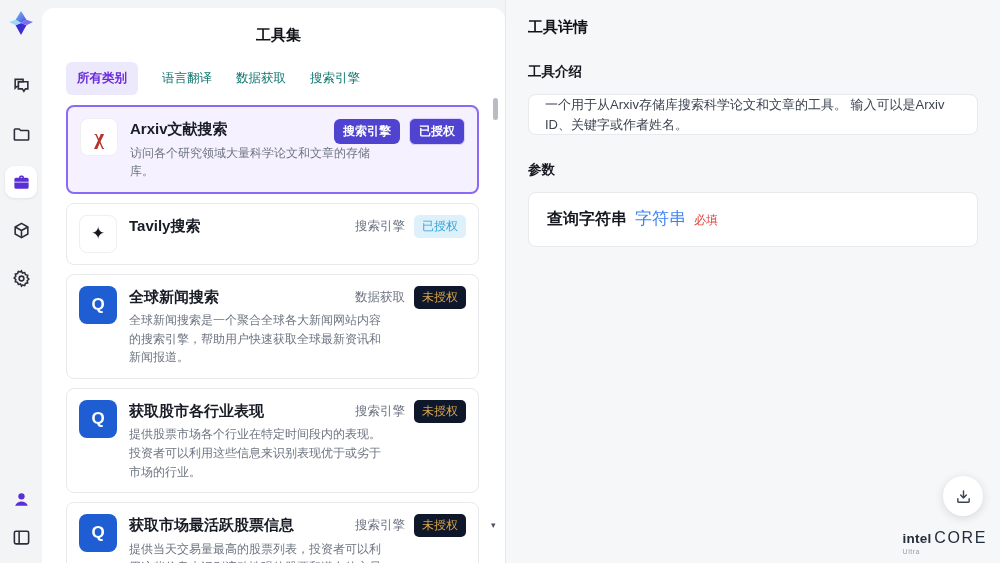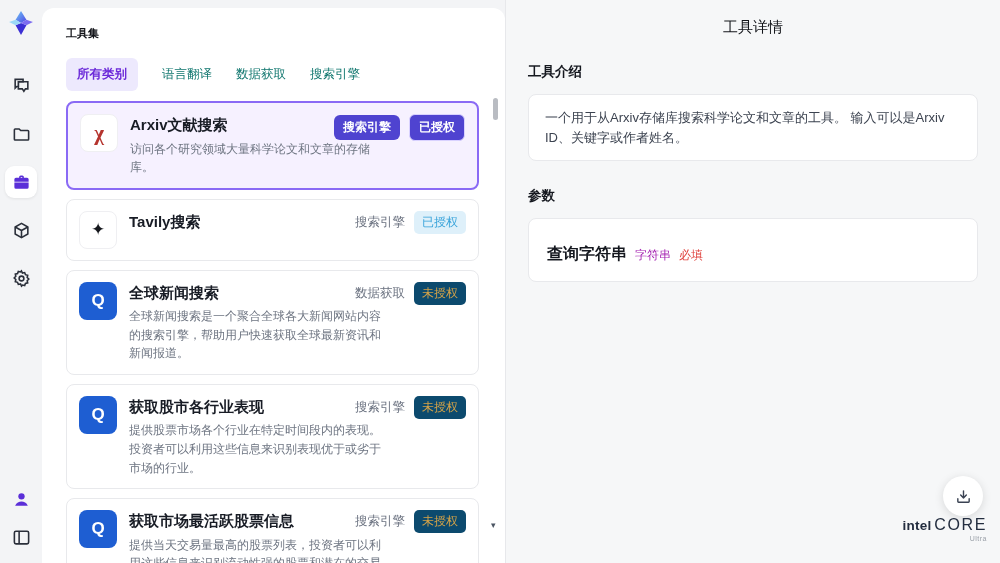--- a/index.html
+++ b/index.html
@@ -17,21 +17,21 @@
     align-items:center; justify-content:center; color:#2a2f3a; cursor:pointer; }
   .rail-item svg { width:19px; height:19px; }
   .rail-item.active { background:#ffffff; color:#5a2fd8; box-shadow:0 1px 3px rgba(0,0,0,.08); }
   .rail-bottom { margin-top:auto; display:flex; flex-direction:column; gap:10px; align-items:center; }
   .rail-bottom .rail-item { width:28px; height:28px; }
   .person { color:#5b2fd8; }
   
   .sheet { position:absolute; left:42px; top:8px; width:463px; height:555px;
     background:#ffffff; border-radius:12px 12px 0 0; }
   .sheet-inner { padding:18px 14px 0 24px; height:100%; position:relative; }
-  .panel-title { font-size:11px; font-weight:700; color:#111318; }
+  .panel-title { font-size:15px; font-weight:700; color:#111318;text-align:center; }
   .tabs { margin-top:17px; display:flex; align-items:center; gap:24px; font-size:12.5px; }
   .tab { color:#0f766e; cursor:pointer; padding:6px 0; white-space:nowrap; }
   .tab.active { background:#ede9fd; color:#6c2bd9; padding:8px 11px; border-radius:6px; font-weight:700; }
   .list { margin-top:10px; display:flex; flex-direction:column; gap:9px;
     padding-right:12px; height:462px; overflow:hidden; }
   .card { position:relative; background:#fff; border:1px solid #e8e9ec; border-radius:8px;
     padding:11px 12px; display:flex; gap:12px; cursor:pointer; flex:none; }
   .card.selected { background:#f6f1ff; border:2px solid #8a6af5; }
   .card-icon { width:38px; height:38px; border-radius:8px; flex:none; display:flex;
     align-items:center; justify-content:center; font-weight:700; }
@@ -39,44 +39,44 @@
   .icon-tavily { background:#fff; border:1px solid #efeff2; color:#15171c; font-size:17px; }
   .icon-blue { background:#1e5ed2; color:#fff; font-size:17px; }
   .card-body { min-width:0; }
   .card-title { font-size:15px; font-weight:700; color:#181c25; line-height:1.3; padding-top:1px; }
   .card-desc { margin-top:5px; font-size:12px; color:#6e7582; line-height:1.55; max-width:256px; }
   .card-badges { position:absolute; top:11px; right:12px; display:flex; gap:9px; align-items:center; }
   .b-solid { background:#4f43d0; color:#fff; font-size:12px; font-weight:600; padding:4px 9px; border-radius:6px; white-space:nowrap; }
   .b-solid.ring { border:1px solid #d9d2ff; }
   .b-plain { color:#6b7280; font-size:12.5px; white-space:nowrap; }
   .b-blue { background:#def0fa; color:#38a3da; font-size:12px; padding:3px 8px; border-radius:5px; white-space:nowrap; }
-  .b-yellow { background:#0c4a6e; color:#d5a348; font-size:12px; padding:3px 8px; border-radius:5px; white-space:nowrap; }
+  .b-yellow { background:#0f172a; color:#d5a348; font-size:12px; padding:3px 8px; border-radius:5px; white-space:nowrap; }
   
   .scrollbar { position:absolute; top:88px; right:5px; width:8px; height:452px; }
   .scroll-thumb { position:absolute; top:2px; left:1px; width:5px; height:22px; border-radius:3px; background:#b9bcc2; }
   .scroll-arrow { position:absolute; bottom:18px; left:-1px; font-size:9px; color:#4b5563; }
   
   .right { position:absolute; left:505px; top:0; width:495px; height:563px;
     background:#f6f7f8; border-left:1px solid #e7e8eb; padding:18px 22px 0; }
-  .right-title { font-size:15px; font-weight:400; color:#111318;text-align:center; }
+  .right-title { font-size:15px; font-weight:700; color:#111318; }
   .sect-heading { font-size:13.5px; font-weight:700; color:#15181f; margin-top:26px; }
   .white-box { margin-top:13px; background:#fff; border:1px solid #e8e9ec; border-radius:8px; }
-  .intro-box { padding:13px 16px; font-size:13px; color:#3c4350; line-height:1.5; }
+  .intro-box { padding:0 16px; font-size:13px; color:#3c4350; line-height:1.5; }
   .param-box { padding:14px 18px 16px; }
   .param-head { display:flex; align-items:baseline; gap:8px; }
   .param-name { font-size:16px; font-weight:700; color:#15181f; }
-  .param-type { font-size:12px; color:#a21caf;margin-top:14px; }
+  .param-type { font-size:17px; color:#3b82f6; }
   .param-required { font-size:12px; color:#e0433f; }
   .param-desc { margin-top:9px; font-size:12.5px; color:#4b5563; }
   
   .fab { position:absolute; right:17px; bottom:47px; width:40px; height:40px; border-radius:50%;
     background:#fff; box-shadow:0 2px 10px rgba(0,0,0,.13); display:flex; align-items:center;
     justify-content:center; cursor:pointer; color:#3a4252; }
   .fab svg { width:17px; height:17px; }
-  .intel { position:absolute; right:13px; bottom:21px; color:#232d3f; text-align:right; line-height:1; }
+  .intel { position:absolute; right:13px; bottom:8px; color:#232d3f; text-align:left; line-height:1; }
   .intel-row { display:flex; align-items:baseline; gap:3px; justify-content:flex-end; }
   .intel-word { font-size:13.5px; font-weight:700; letter-spacing:.2px; }
   .intel-core { font-size:16px; letter-spacing:1.6px; font-weight:400; }
   .intel-sub { margin-top:2px; font-size:7px; color:#9aa0a8; letter-spacing:.5px; }
 </style>
 </head>
 <body>
 
 <div class="rail">
   <svg class="rail-logo" viewBox="0 0 24 24">

